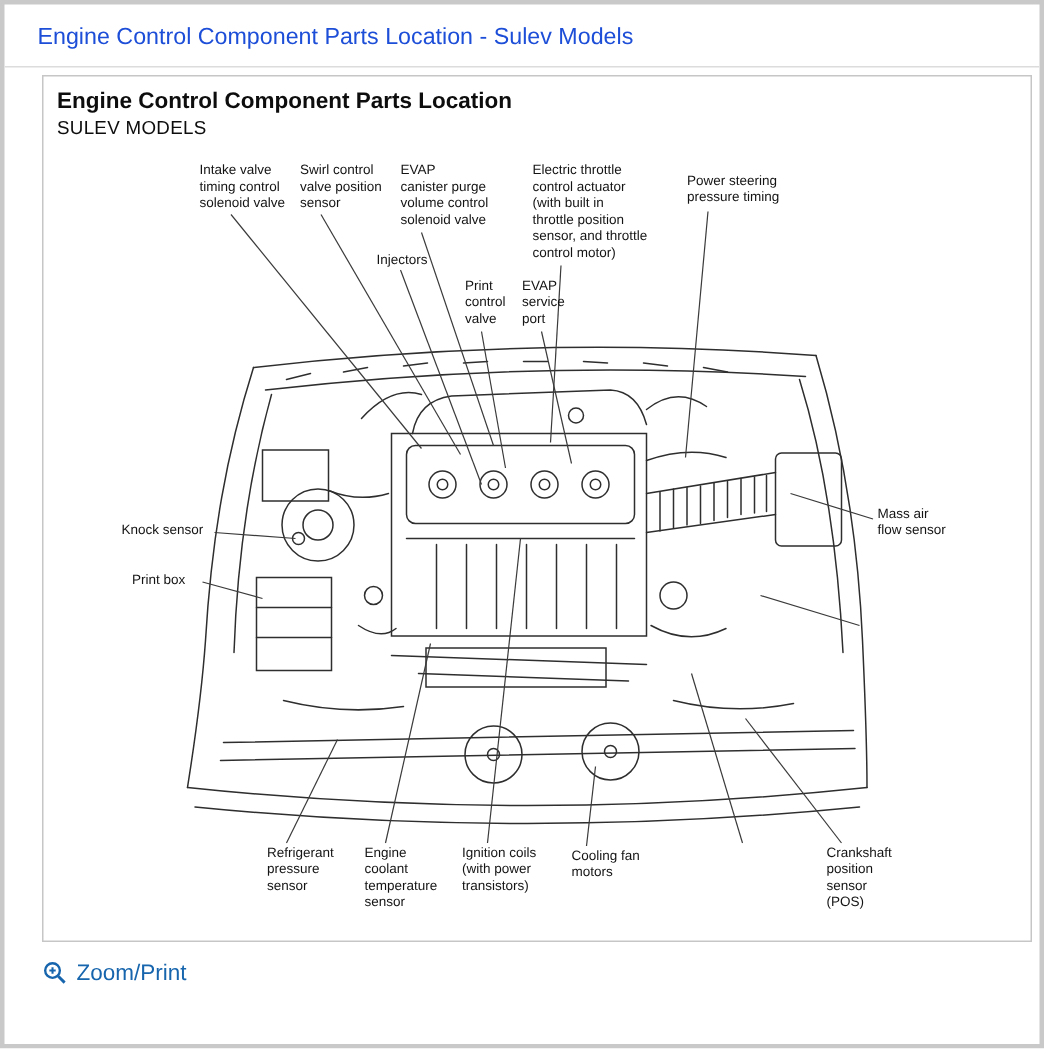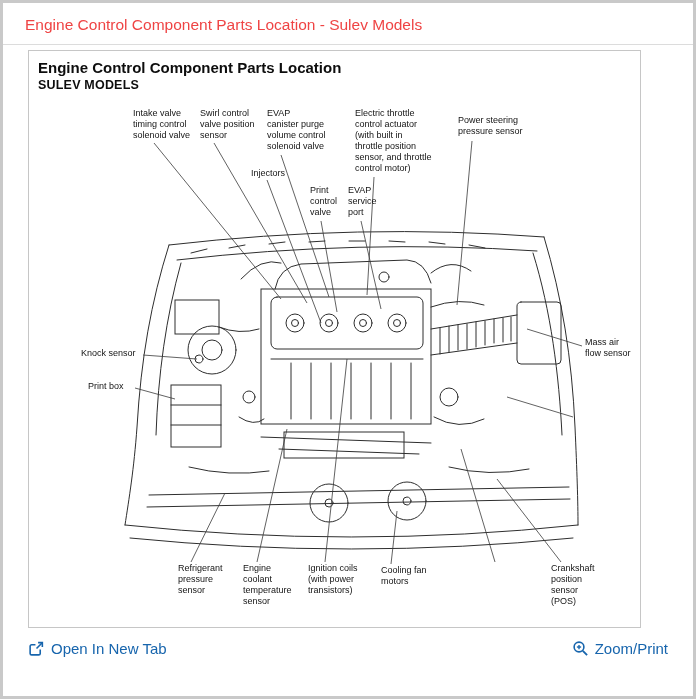--- a/index.html
+++ b/index.html
@@ -1,21 +1,21 @@
 <!DOCTYPE html>
 <html><head>
 <meta charset="utf-8">
 <style>
   html,body{margin:0;padding:0;background:#ffffff;font-family:"Liberation Sans",sans-serif;}
   .frame{position:relative;width:696px;height:699px;box-sizing:border-box;border:3px solid #c9c9c9;background:#ffffff;overflow:hidden;}
-  .page-title{position:absolute;left:22px;top:13px;font-size:15.5px;color:#ef4444;}
+  .page-title{position:absolute;left:22px;top:13px;font-size:15.5px;color:#1d4ed8;}
   .title-divider{position:absolute;left:0;right:0;top:41px;height:1px;background:#dcdcdc;}
-  .panel{position:absolute;left:25px;top:47px;width:613px;height:578px;box-sizing:border-box;border:1px solid #c6c6c6;background:#ffffff;}
+  .panel{position:absolute;left:25px;top:47px;width:660px;height:578px;box-sizing:border-box;border:1px solid #c6c6c6;background:#ffffff;}
   .panel-heading{position:absolute;left:9px;top:8px;font-size:15px;font-weight:bold;color:#0d0d0d;}
-  .panel-subheading{position:absolute;left:9px;top:27px;font-size:12.5px;font-weight:bold;color:#0d0d0d;letter-spacing:.2px;text-align:right;}
+  .panel-subheading{position:absolute;left:9px;top:27px;font-size:12.5px;font-weight:normal;color:#0d0d0d;letter-spacing:.2px;text-align:right;}
   .diagram{position:absolute;left:0;top:46px;width:642px;height:530px;}
   .diagram svg{position:absolute;left:0;top:0;}
   .dlabel{position:absolute;font-size:9px;line-height:1.22;color:#141414;white-space:pre-line;}
   .footer{position:absolute;left:25px;right:25px;top:633px;height:24px;display:flex;justify-content:space-between;align-items:center;}
   .link{display:flex;align-items:center;gap:6px;color:#1765ad;font-size:15px;text-decoration:none;cursor:pointer;}
   .link svg{display:block;}
 </style>
 </head>
 <body>
 
@@ -130,21 +130,21 @@
 canister purge
 volume control
 solenoid valve</div>
       <div class="dlabel" style="left:326px;top:11px">Electric throttle
 control actuator
 (with built in
 throttle position
 sensor, and throttle
 control motor)</div>
       <div class="dlabel" style="left:429px;top:18px">Power steering
-pressure sensor</div>
+pressure timing</div>
       <div class="dlabel" style="left:222px;top:71px">Injectors</div>
       <div class="dlabel" style="left:281px;top:88px">Print
 control
 valve</div>
       <div class="dlabel" style="left:319px;top:88px">EVAP
 service
 port</div>
       <div class="dlabel" style="left:52px;top:251px">Knock sensor</div>
       <div class="dlabel" style="left:59px;top:284px">Print box</div>
       <div class="dlabel" style="left:556px;top:240px">Mass air
@@ -164,28 +164,20 @@
       <div class="dlabel" style="left:522px;top:466px">Crankshaft
 position
 sensor
 (POS)</div>
     </div>
   </div>
 
   <div class="footer">
     <a class="link">
       <svg width="17" height="17" viewBox="0 0 16 16">
-        <path d="M11.5,9 v3.6 a1.4,1.4 0 0 1 -1.4,1.4 H3.4 A1.4,1.4 0 0 1 2,12.6 V5.9 A1.4,1.4 0 0 1 3.4,4.5 H7" fill="none" stroke="#1765ad" stroke-width="1.5"></path>
-        <path d="M9.5,2.5 h4 v4" fill="none" stroke="#1765ad" stroke-width="1.5"></path>
-        <path d="M13.2,2.8 L8,8" fill="none" stroke="#1765ad" stroke-width="1.5"></path>
-      </svg>
-      <span>Open In New Tab</span>
-    </a>
-    <a class="link">
-      <svg width="17" height="17" viewBox="0 0 16 16">
         <circle cx="6.6" cy="6.6" r="4.6" fill="none" stroke="#1765ad" stroke-width="1.5"></circle>
         <line x1="6.6" y1="4.6" x2="6.6" y2="8.6" stroke="#1765ad" stroke-width="1.3"></line>
         <line x1="4.6" y1="6.6" x2="8.6" y2="6.6" stroke="#1765ad" stroke-width="1.3"></line>
         <line x1="10.2" y1="10.2" x2="14.2" y2="14.2" stroke="#1765ad" stroke-width="1.8"></line>
       </svg>
       <span>Zoom/Print</span>
     </a>
   </div>
 
 </div>

